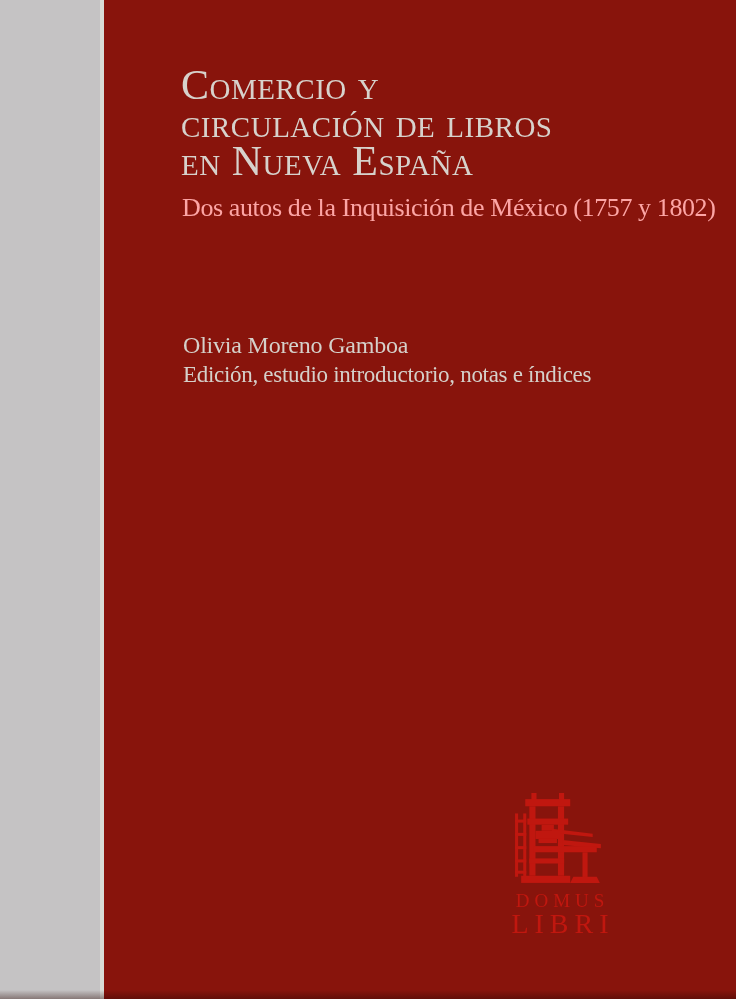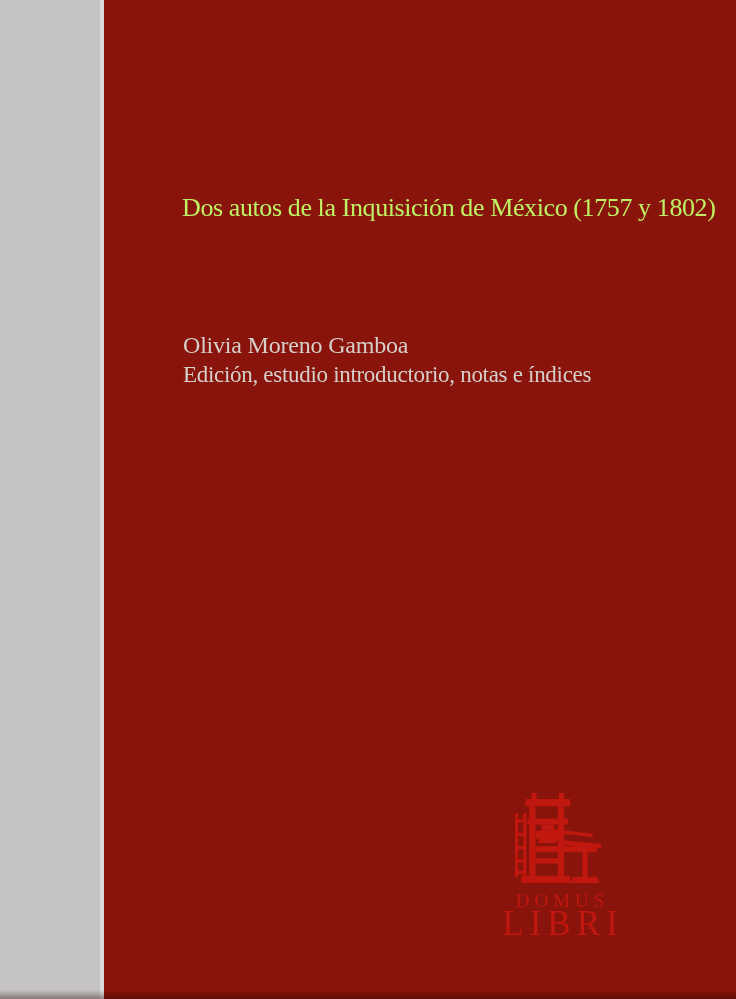--- a/index.html
+++ b/index.html
@@ -33,21 +33,21 @@
   .title-line {
     font-variant: small-caps;
     font-size: 42px;
     line-height: 38px;
     letter-spacing: 0.5px;
     white-space: nowrap;
     font-weight: 500;
   }
   .subtitle {
     position: absolute; left: 182px; top: 193px;
-    color: #bef264;
+    color: #fca5a5;
     font-size: 26px;
     letter-spacing: -0.4px;
     white-space: nowrap;
   }
   .credit-block {
     position: absolute; left: 183px;
     color: #d5d0ca;
     white-space: nowrap;
   }
   .credit-author   { top: 306px; }
@@ -72,33 +72,38 @@
   }
   .press-icon { display: block; }
   .publisher-name-1 {
     margin-top: 5px;
     font-size: 19px;
     letter-spacing: 5px;
     margin-right: -5px; 
     line-height: 18px;
   }
   .publisher-name-2 {
-    font-size: 35px;
+    font-size: 28px;
     letter-spacing: 6px;
     margin-right: -6px;
     line-height: 27px;
   }
 </style>
 </head>
 <body>
 
 <div class="cover">
 
   <div class="spine-stripe"></div>
 
+  <div class="title-block">
+    <div class="title-line">Comercio y</div>
+    <div class="title-line">circulación de libros</div>
+    <div class="title-line">en Nueva España</div>
+  </div>
 
   <div class="subtitle">Dos autos de la Inquisición de México (1757 y 1802)</div>
 
   <div class="credit-block credit-author">
     <div class="credit-name">Olivia Moreno Gamboa</div>
     <div class="credit-role">Edición, estudio introductorio, notas e índices</div>
   </div>
 
 
   <div class="publisher-block">

